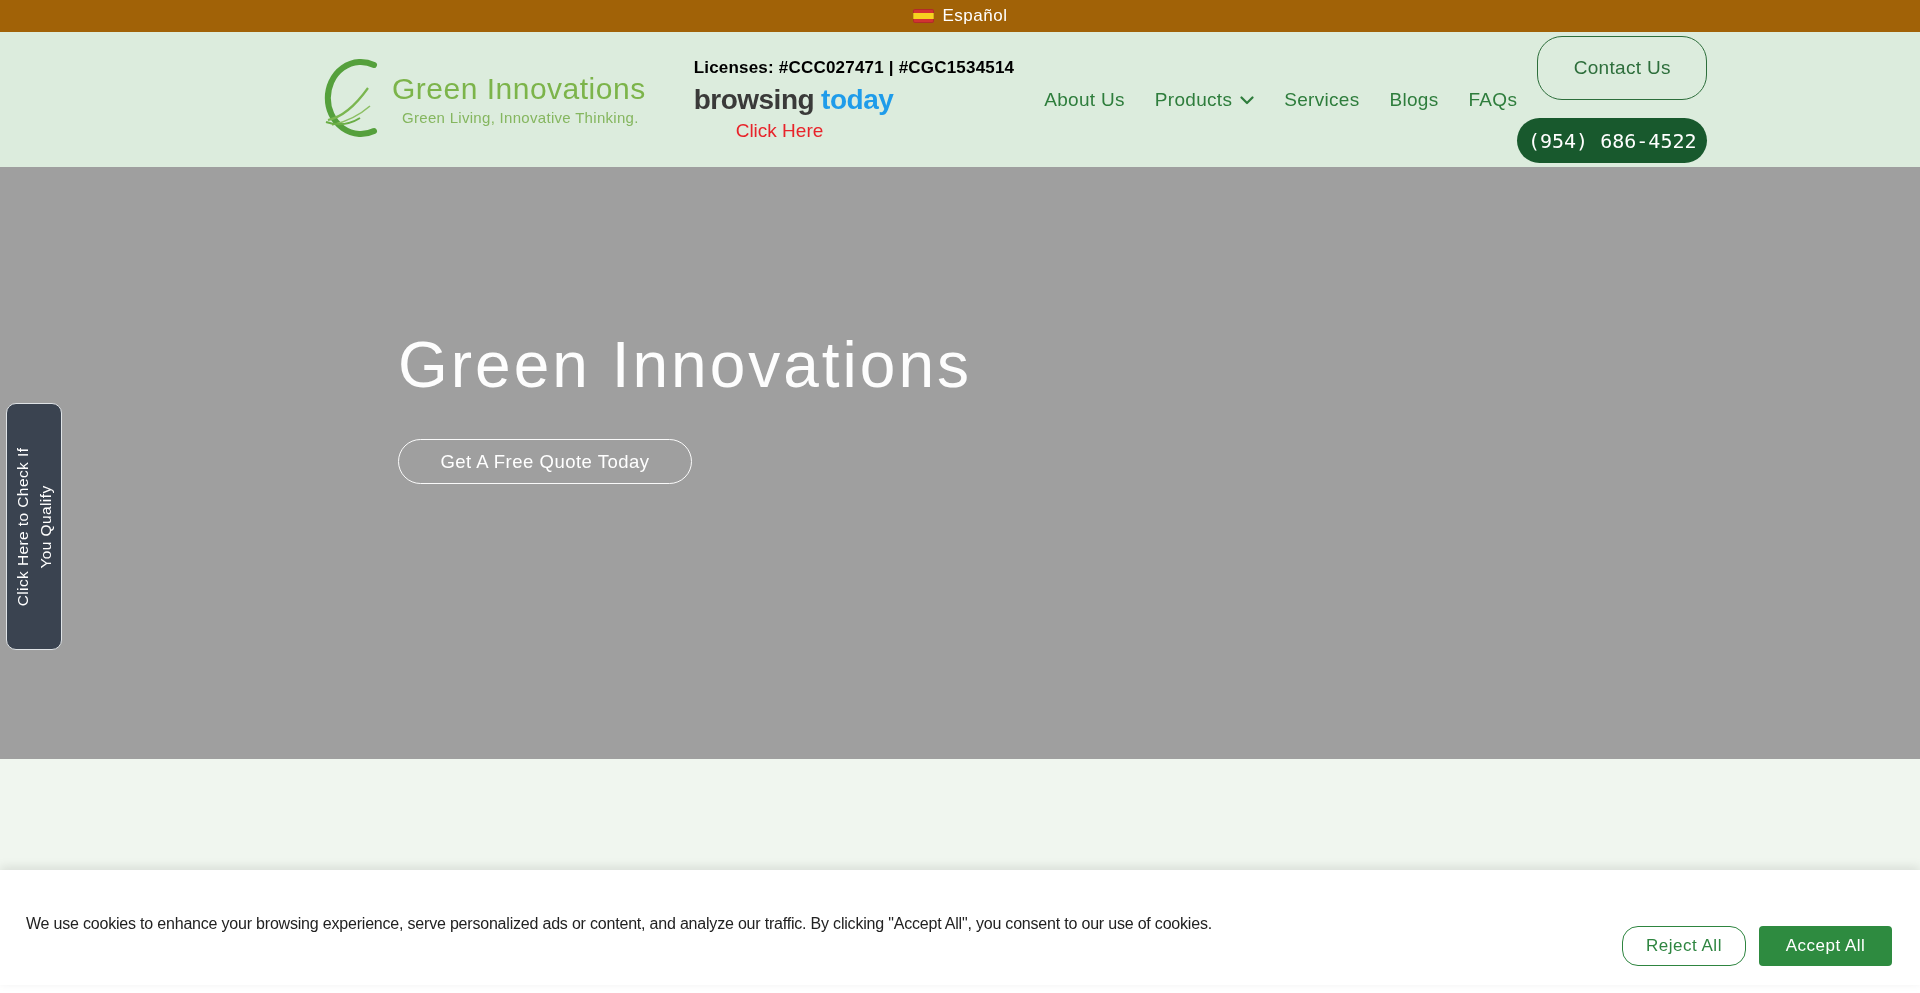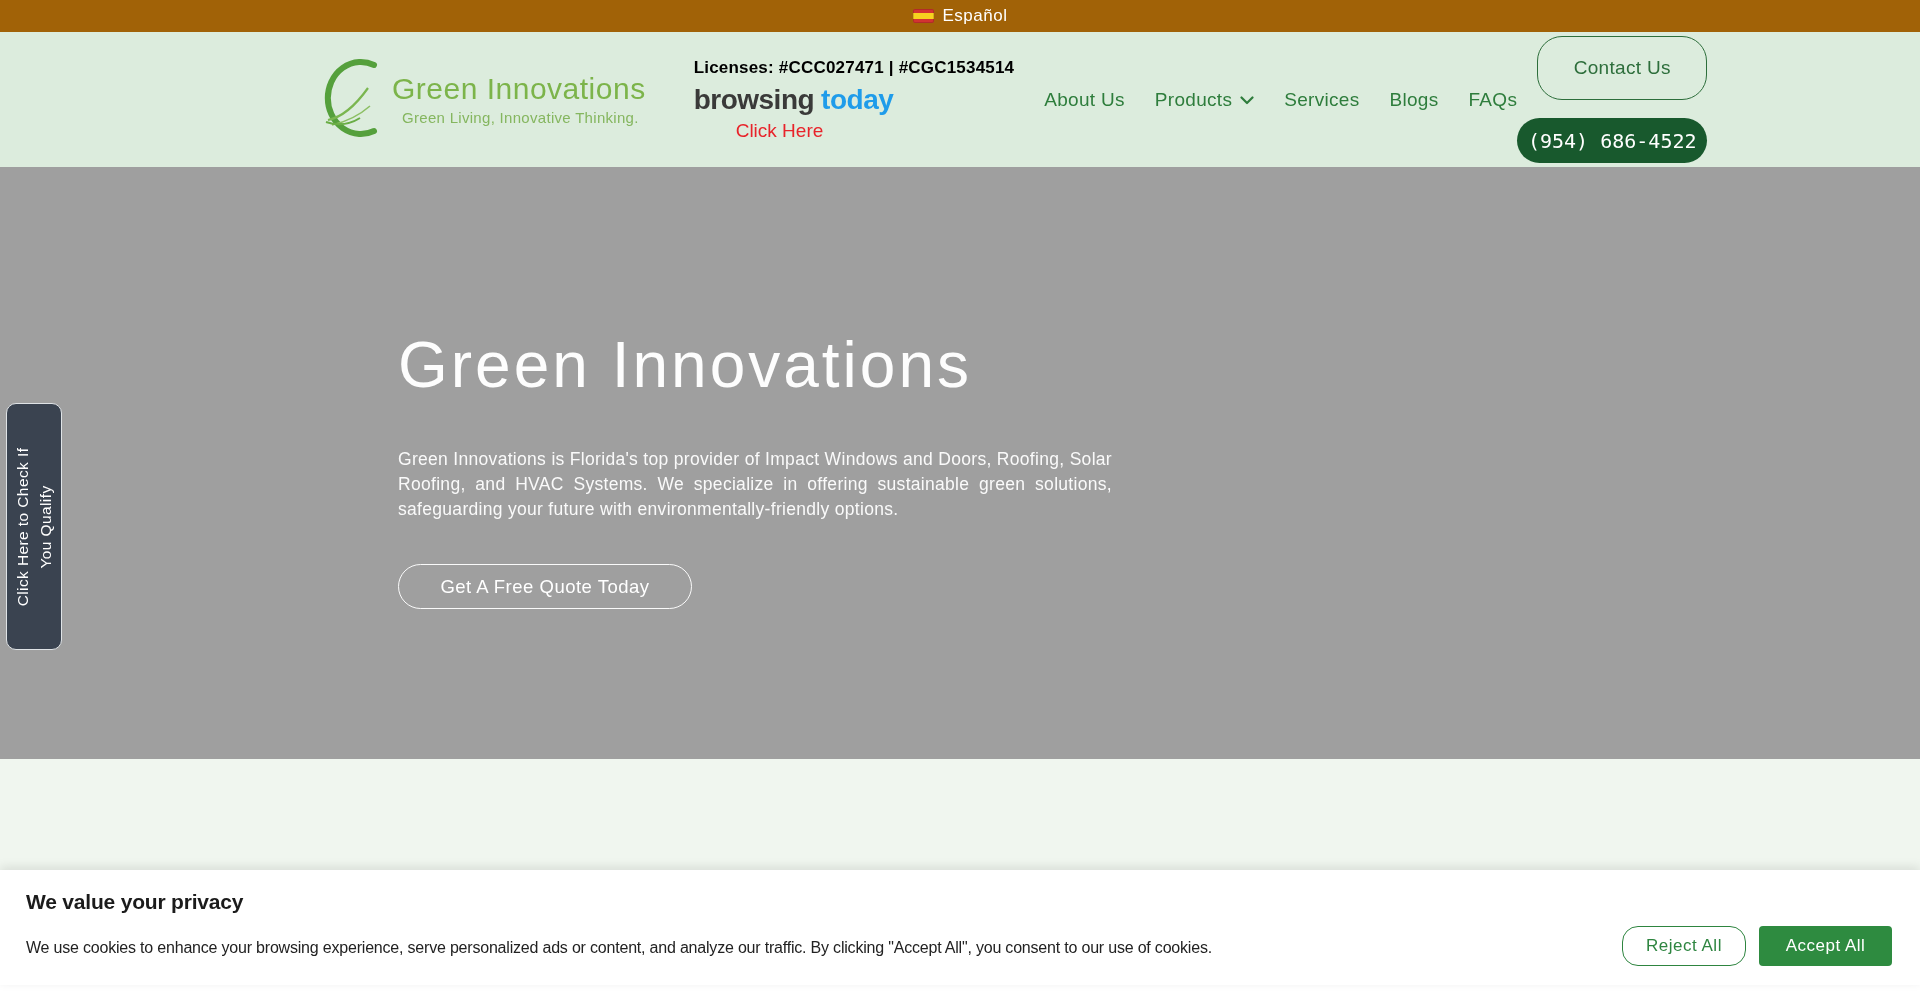--- a/index.html
+++ b/index.html
@@ -267,34 +267,32 @@
       <button class="contact-btn">Contact Us</button>
       <button class="phone-btn">(954) 686-4522</button>
     </div>
 
   </div>
 </div>
 
 <div class="hero">
   <div class="hero-inner">
     <h1 class="hero-title">Green Innovations</h1>
-    <p class="hero-desc">Green Innovations is Florida's top provider of Impact Windows and Doors, Roofing, Solar Roofing, and HVAC Systems. We specialize in offering sustainable green solutions, safeguarding your future with environmentally-friendly options.</p>
     <button class="cta-btn">Get A Free Quote Today</button>
   </div>
 </div>
 
 <div class="qualify-tab">
   <div class="qualify-rot">
     <div>Click Here to Check If</div>
     <div>You Qualify</div>
   </div>
 </div>
 
 <div class="lower-section"></div>
 
 <div class="cookie-banner">
-  <div class="cookie-title">We value your privacy</div>
   <div class="cookie-msg">We use cookies to enhance your browsing experience, serve personalized ads or content, and analyze our traffic. By clicking "Accept All", you consent to our use of cookies.</div>
   <div class="cookie-buttons">
     <button class="reject-btn">Reject All</button>
     <button class="accept-btn">Accept All</button>
   </div>
 </div>
 
 </body></html>

